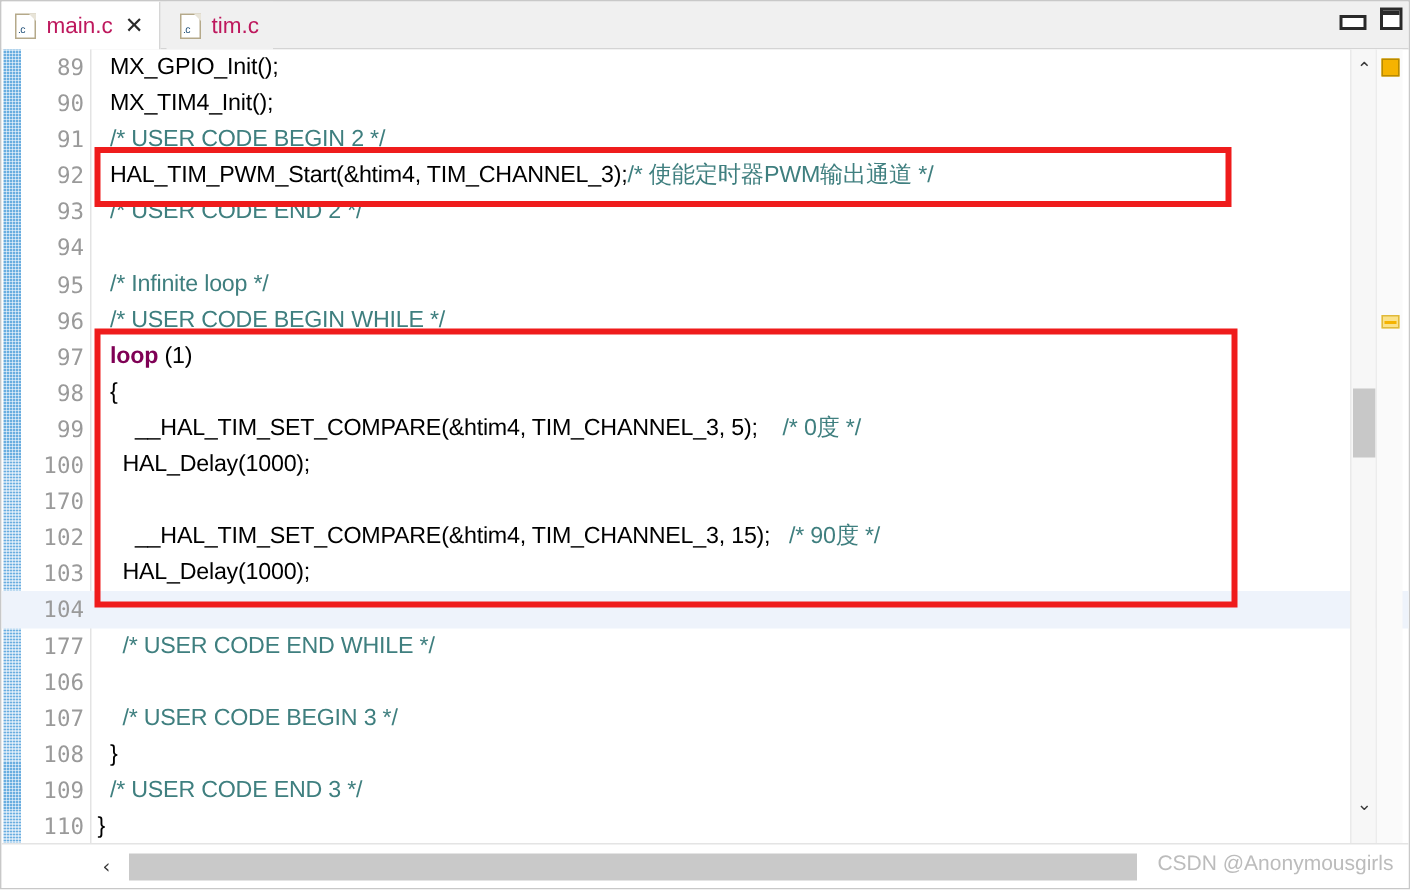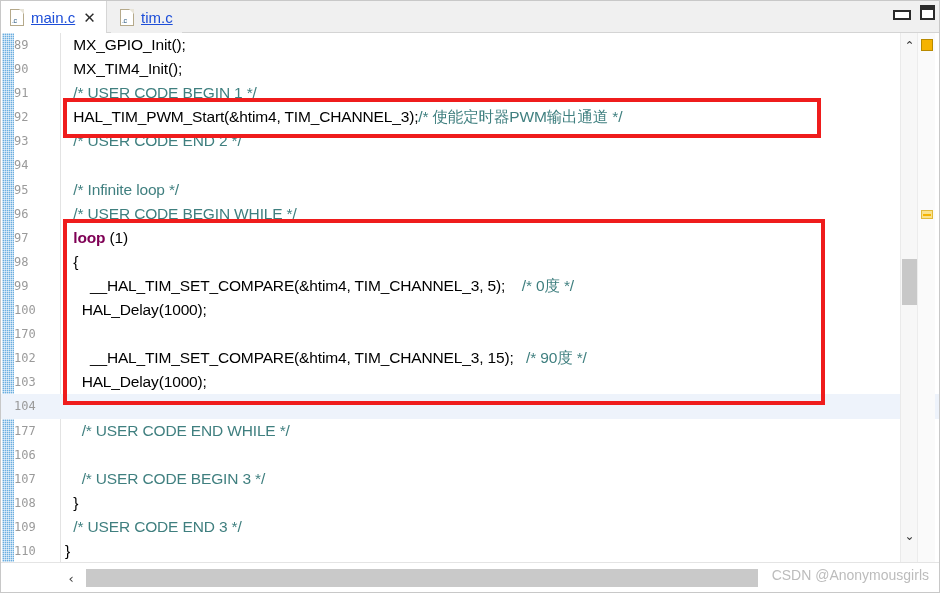--- a/index.html
+++ b/index.html
@@ -39,24 +39,23 @@
   }
   .tab.active {
     background: #ffffff;
     border-right: 1px solid #d6d6d6;
   }
   .tab.inactive {
     background: #f0f0f0;
   }
   .tab-label {
     font-size: 15px;
-    color: #1d4ed8;
+    color: #be185d;
     font-family: "Liberation Sans", sans-serif;
     white-space: nowrap;
-    text-decoration: underline;
   }
   .cfile-icon {
     position: relative;
     width: 14px; height: 17px;
     background: #ffffff;
     border: 1px solid #b5a98a;
     flex: 0 0 auto;
   }
   .cfile-icon:after {
     content: "";
@@ -161,22 +160,23 @@
     position: relative;
     height: 24.1px;
     line-height: 24.1px;
     white-space: pre;
   }
   .row.current { background: #eef3fb; }
   .lineno {
     position: absolute;
     left: 13px;
     width: 42px;
+    text-align: right;
     font-family: "DejaVu Sans Mono", monospace;
-    font-size: 12px;
+    font-size: 15px;
     color: #9a9a9a;
     line-height: 24.1px;
   }
   .code {
     position: absolute;
     left: 64px;
     font-family: Liberation Sans, sans-serif;
     font-size: 15.5px;
     color: #000000;
     line-height: 24.1px;
@@ -310,21 +310,21 @@
     </div>
   </div>
 
   <div id="editor">
     <div id="changebar"></div>
     <div id="gutter"></div>
     <div id="gutter-sep"></div>
     <div class="codelines" id="codelines">
         <div class="row"><span class="lineno">89</span><span class="code"><span>  MX_GPIO_Init();</span></span></div>
         <div class="row"><span class="lineno">90</span><span class="code"><span>  MX_TIM4_Init();</span></span></div>
-        <div class="row"><span class="lineno">91</span><span class="code"><span class="cmt">  /* USER CODE BEGIN 1 */</span></span></div>
+        <div class="row"><span class="lineno">91</span><span class="code"><span class="cmt">  /* USER CODE BEGIN 2 */</span></span></div>
         <div class="row"><span class="lineno">92</span><span class="code"><span>  HAL_TIM_PWM_Start(&amp;htim4, TIM_CHANNEL_3);</span><span class="cmt">/* 使能定时器PWM输出通道 */</span></span></div>
         <div class="row"><span class="lineno">93</span><span class="code"><span class="cmt">  /* USER CODE END 2 */</span></span></div>
         <div class="row"><span class="lineno">94</span><span class="code"><span></span></span></div>
         <div class="row"><span class="lineno">95</span><span class="code"><span class="cmt">  /* Infinite loop */</span></span></div>
         <div class="row"><span class="lineno">96</span><span class="code"><span class="cmt">  /* USER CODE BEGIN WHILE */</span></span></div>
         <div class="row"><span class="lineno">97</span><span class="code"><span>  </span><span class="kw">loop</span><span> (1)</span></span></div>
         <div class="row"><span class="lineno">98</span><span class="code"><span>  {</span></span></div>
         <div class="row"><span class="lineno">99</span><span class="code"><span>      __HAL_TIM_SET_COMPARE(&amp;htim4, TIM_CHANNEL_3, 5);    </span><span class="cmt">/* 0度 */</span></span></div>
         <div class="row"><span class="lineno">100</span><span class="code"><span>    HAL_Delay(1000);</span></span></div>
         <div class="row"><span class="lineno">170</span><span class="code"><span></span></span></div>

